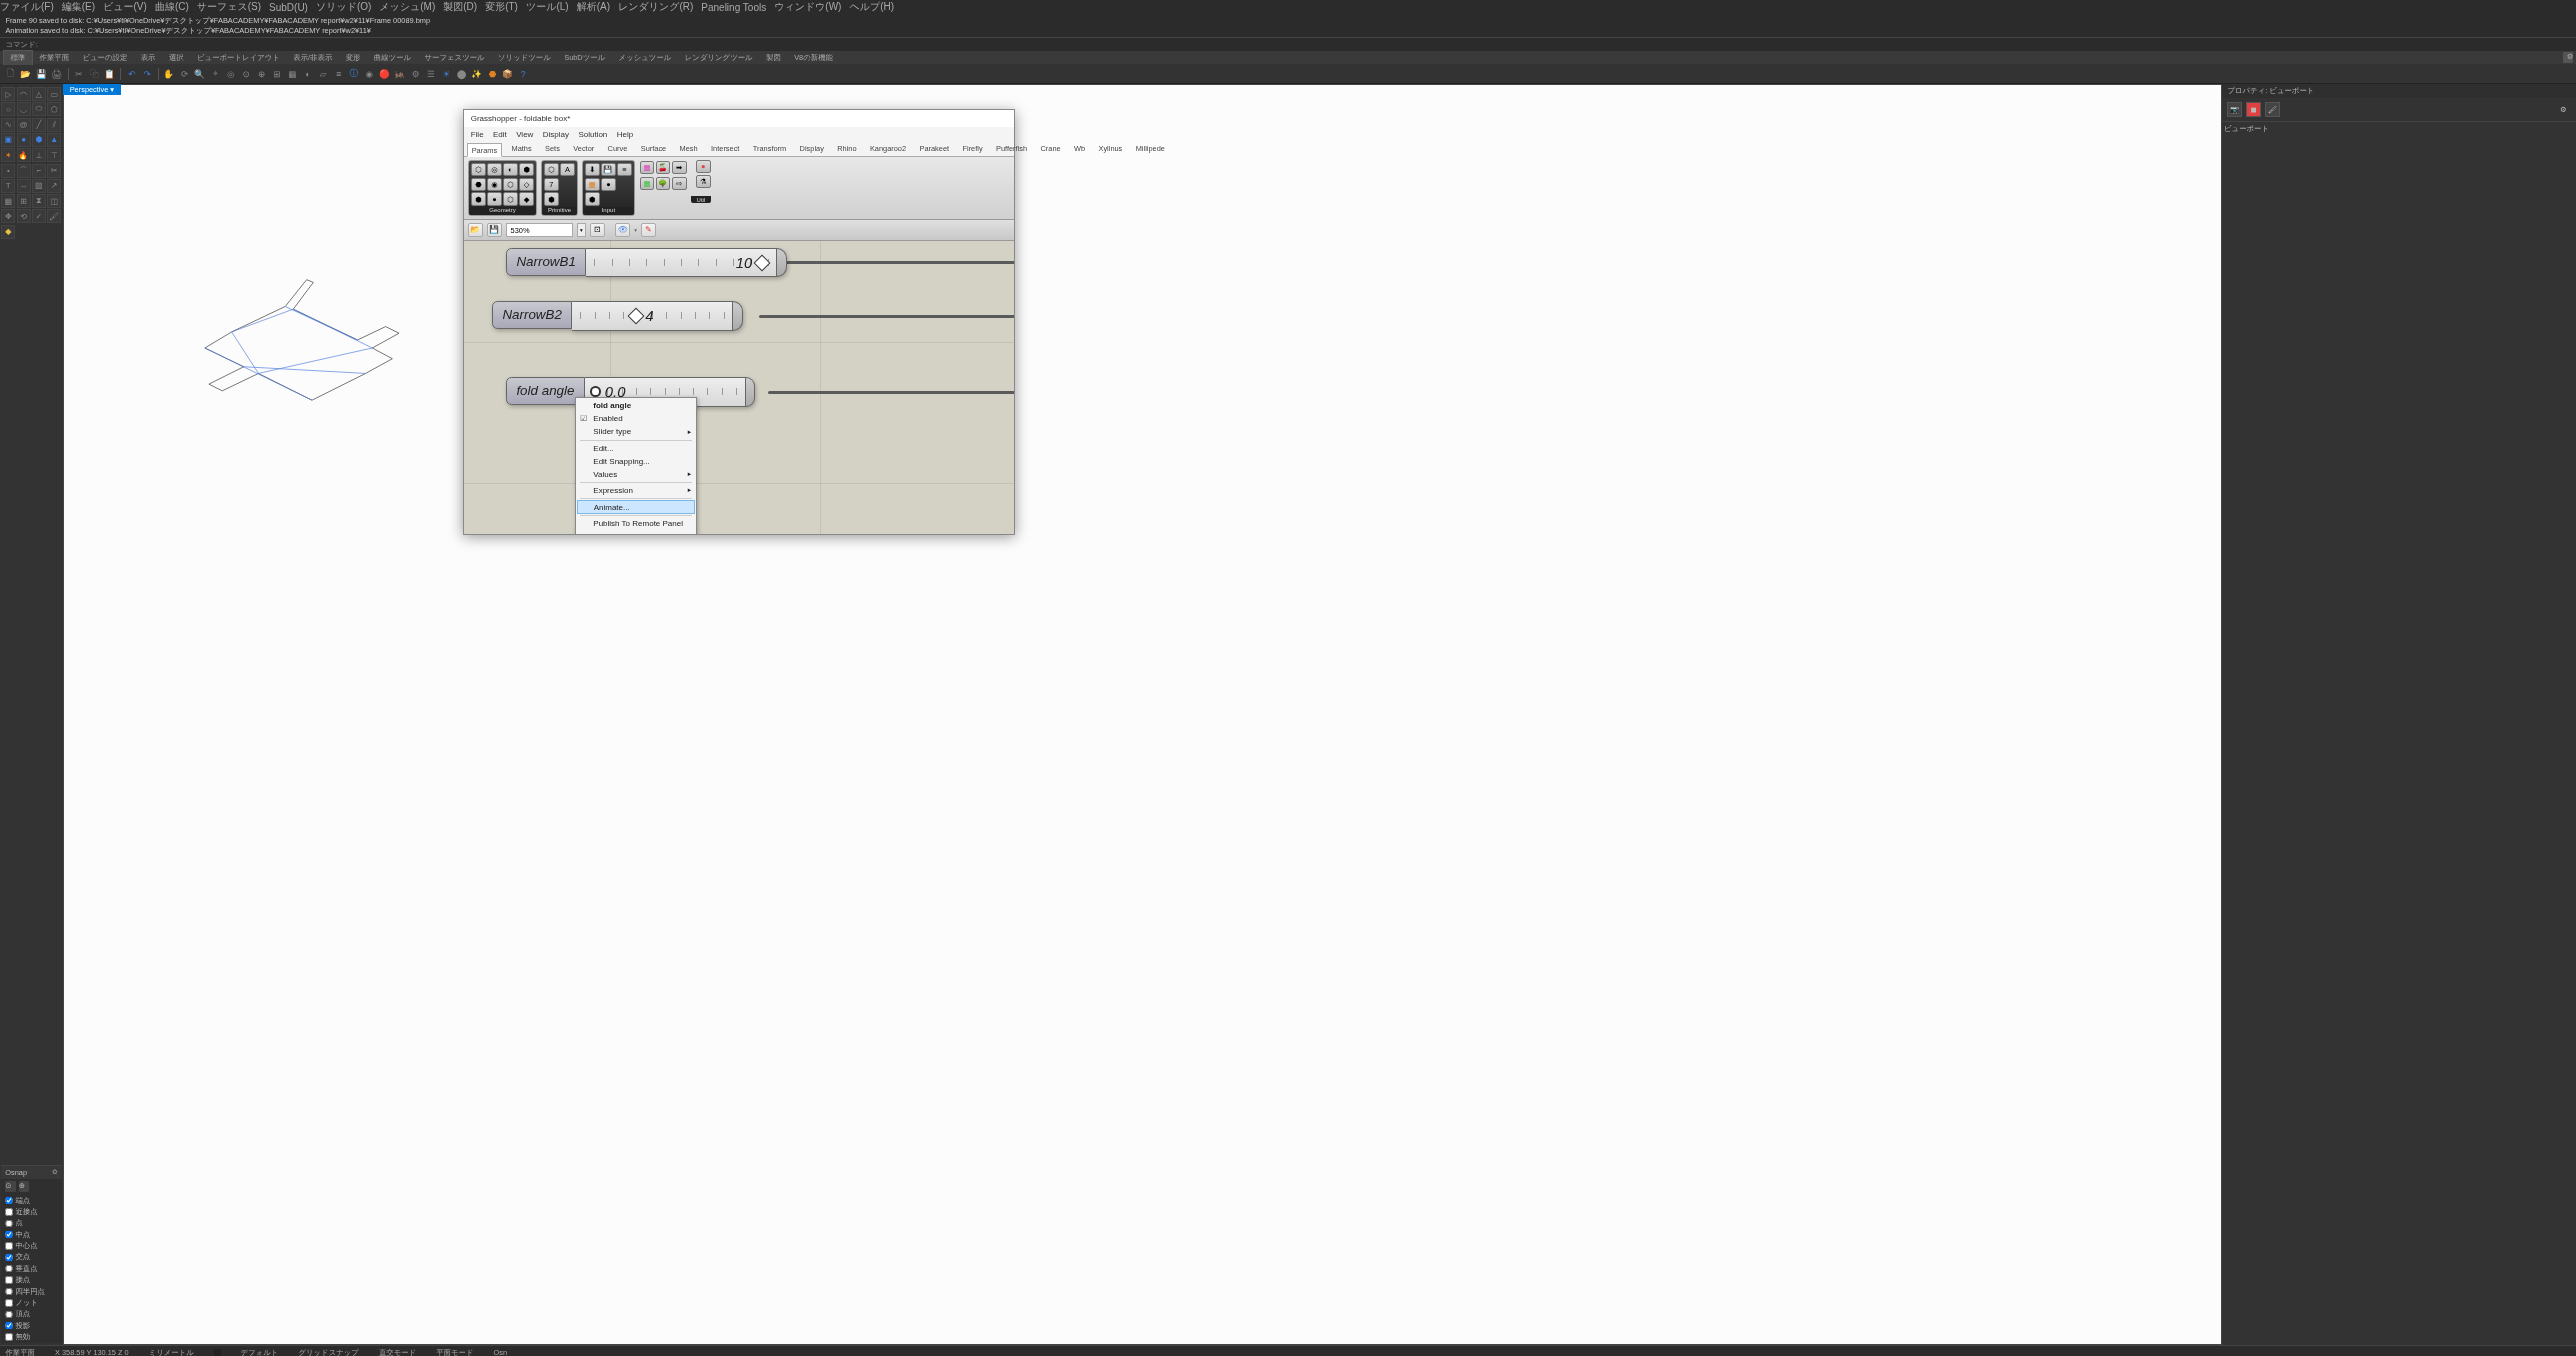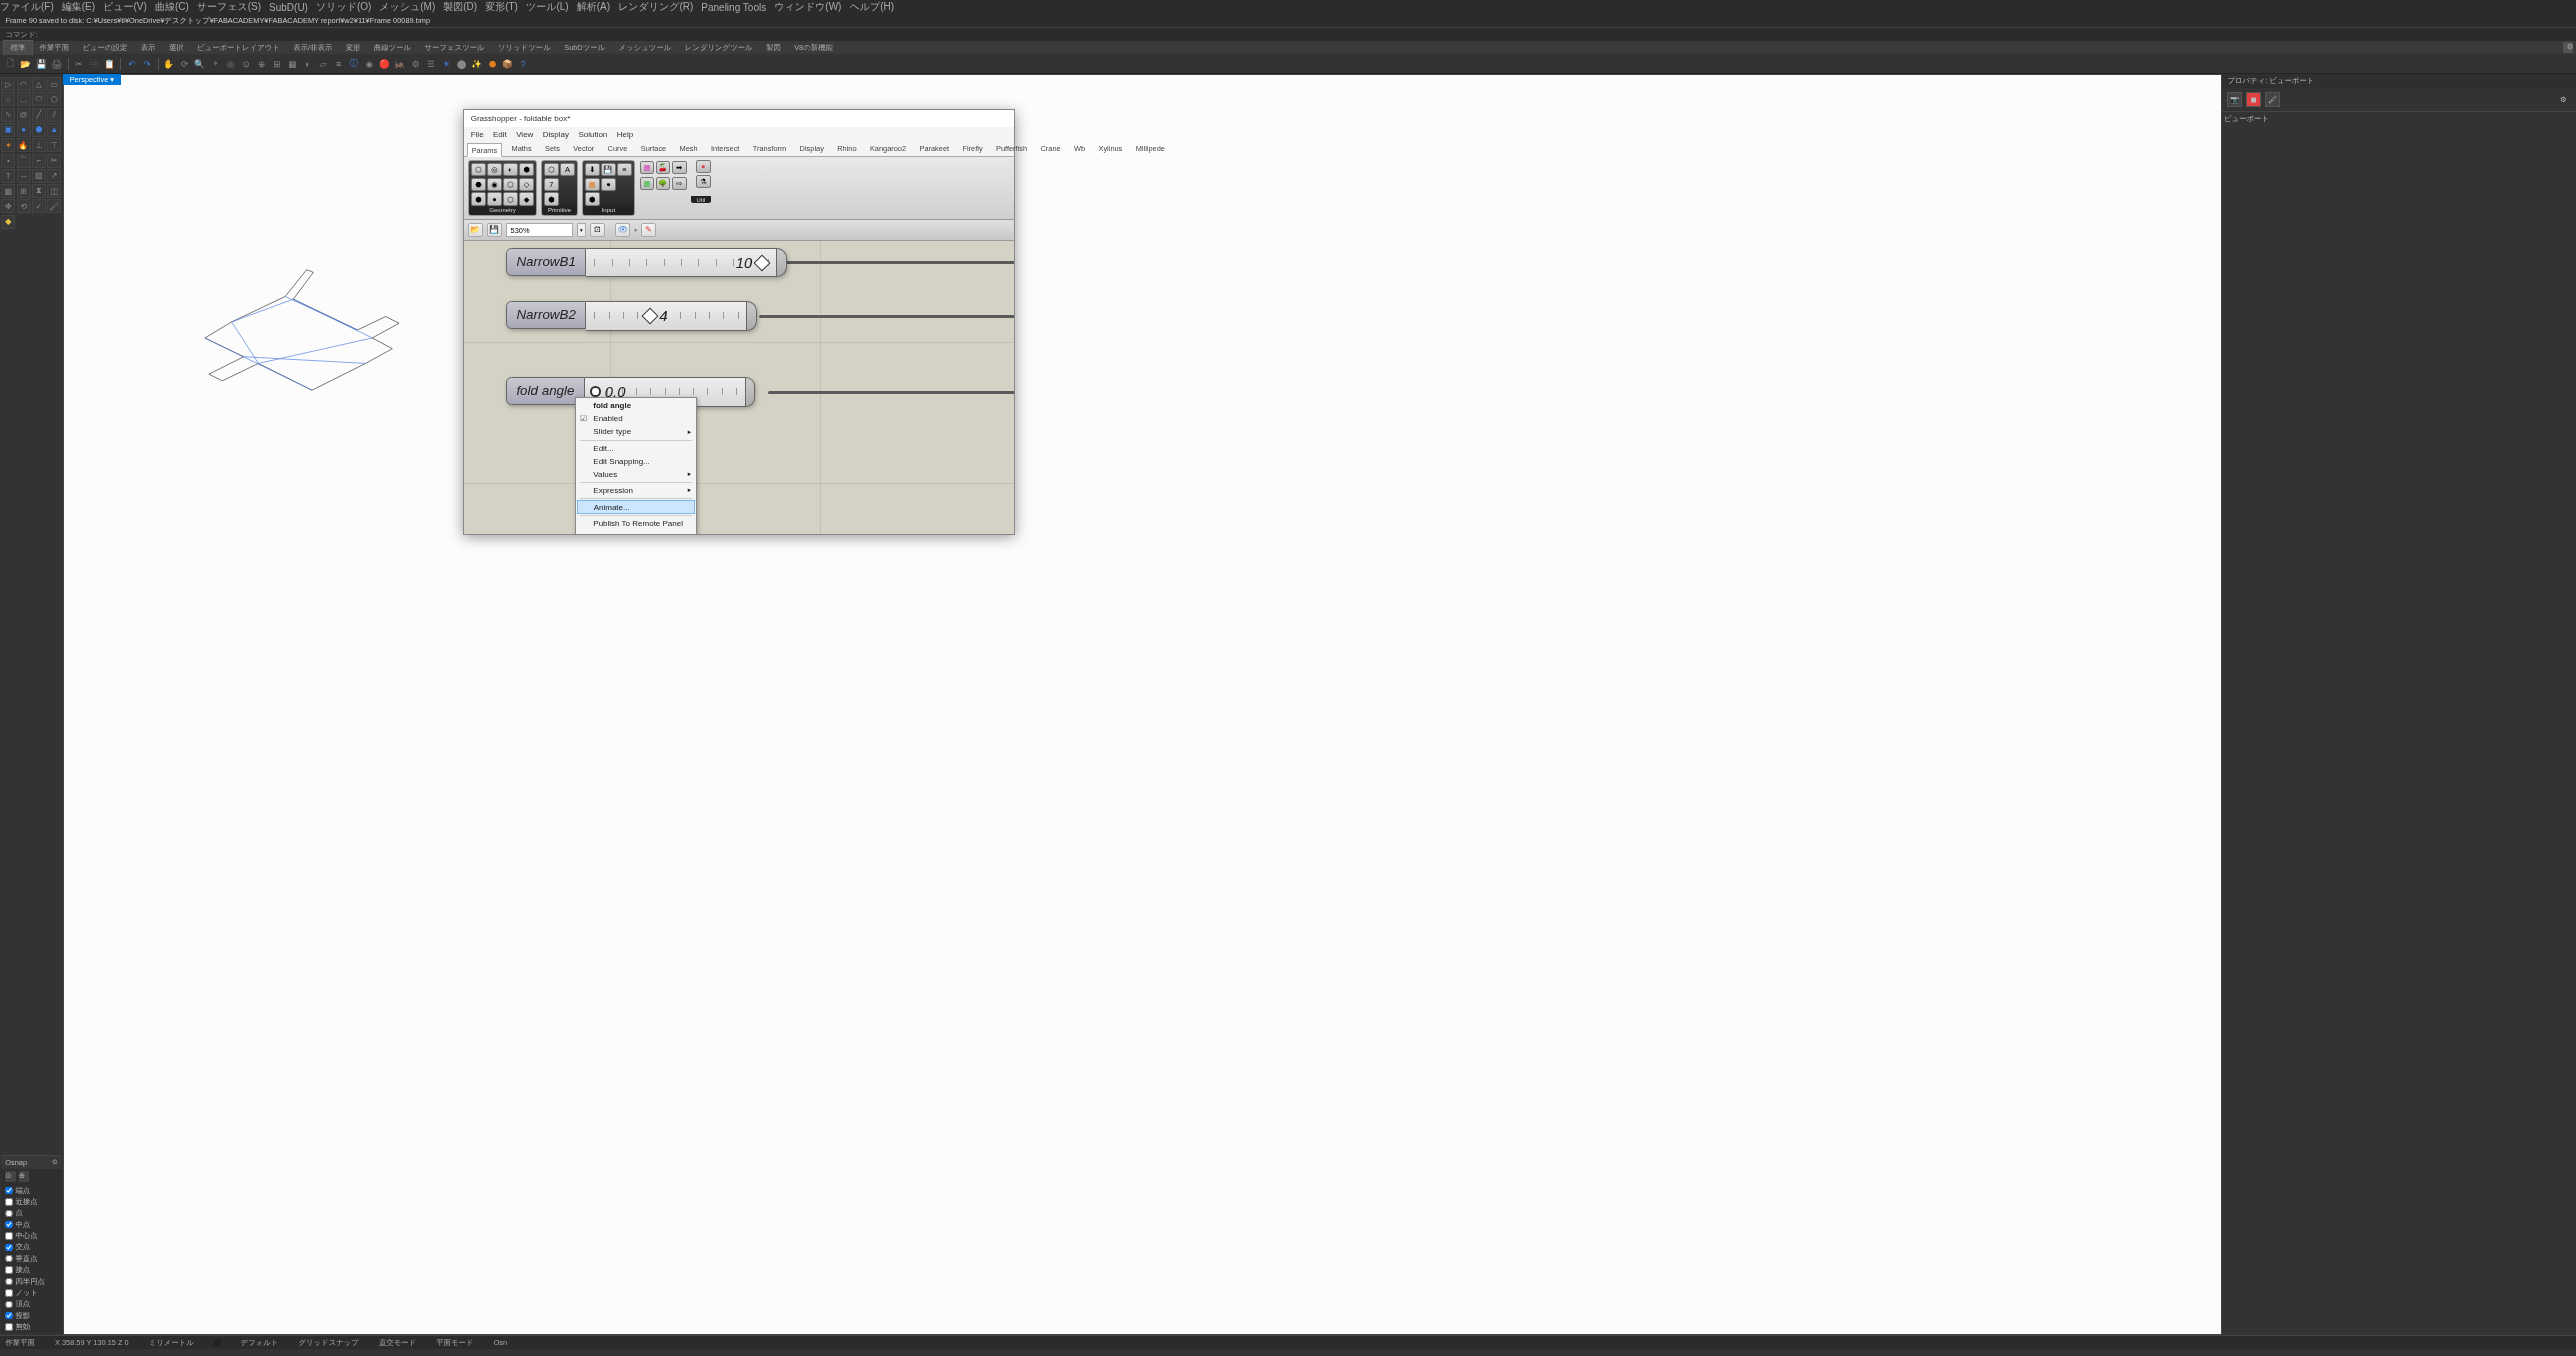--- a/index.html
+++ b/index.html
@@ -137,20 +137,21 @@
   <span>ツール(L)</span>
   <span>解析(A)</span>
   <span>レンダリング(R)</span>
   <span>Paneling Tools</span>
   <span>ウィンドウ(W)</span>
   <span>ヘルプ(H)</span>
 </div>
 
 <div class="cmd-area">
   <div>Frame 90 saved to disk: C:¥Users¥ti¥OneDrive¥デスクトップ¥FABACADEMY¥FABACADEMY report¥w2¥11¥Frame 00089.bmp</div>
+  <div>Animation saved to disk: C:¥Users¥ti¥OneDrive¥デスクトップ¥FABACADEMY¥FABACADEMY report¥w2¥11¥</div>
 </div>
 <div class="cmd-input">
   <span>コマンド:</span>
 </div>
 
 <div class="ribbon-tabs">
   <span class="active">標準</span>
   <span>作業平面</span>
   <span>ビューの設定</span>
   <span>表示</span>
@@ -506,21 +507,21 @@
             <div></div>
             <div></div>
             <div></div>
           </div>
         <span class="slider-val">10</span>
         <div class="slider-handle"></div>
       </div>
       <div class="slider-out"></div>
     </div>
 
-    <div class="slider" style="left:42px;top:60px">
+    <div class="slider" style="left:28px;top:60px">
       <div class="slider-lbl">NarrowB2</div>
       <div class="slider-track" style="width:161px">
         <div class="slider-ticks">
             <div></div>
             <div></div>
             <div></div>
             <div></div>
             <div></div>
             <div></div>
             <div></div>

